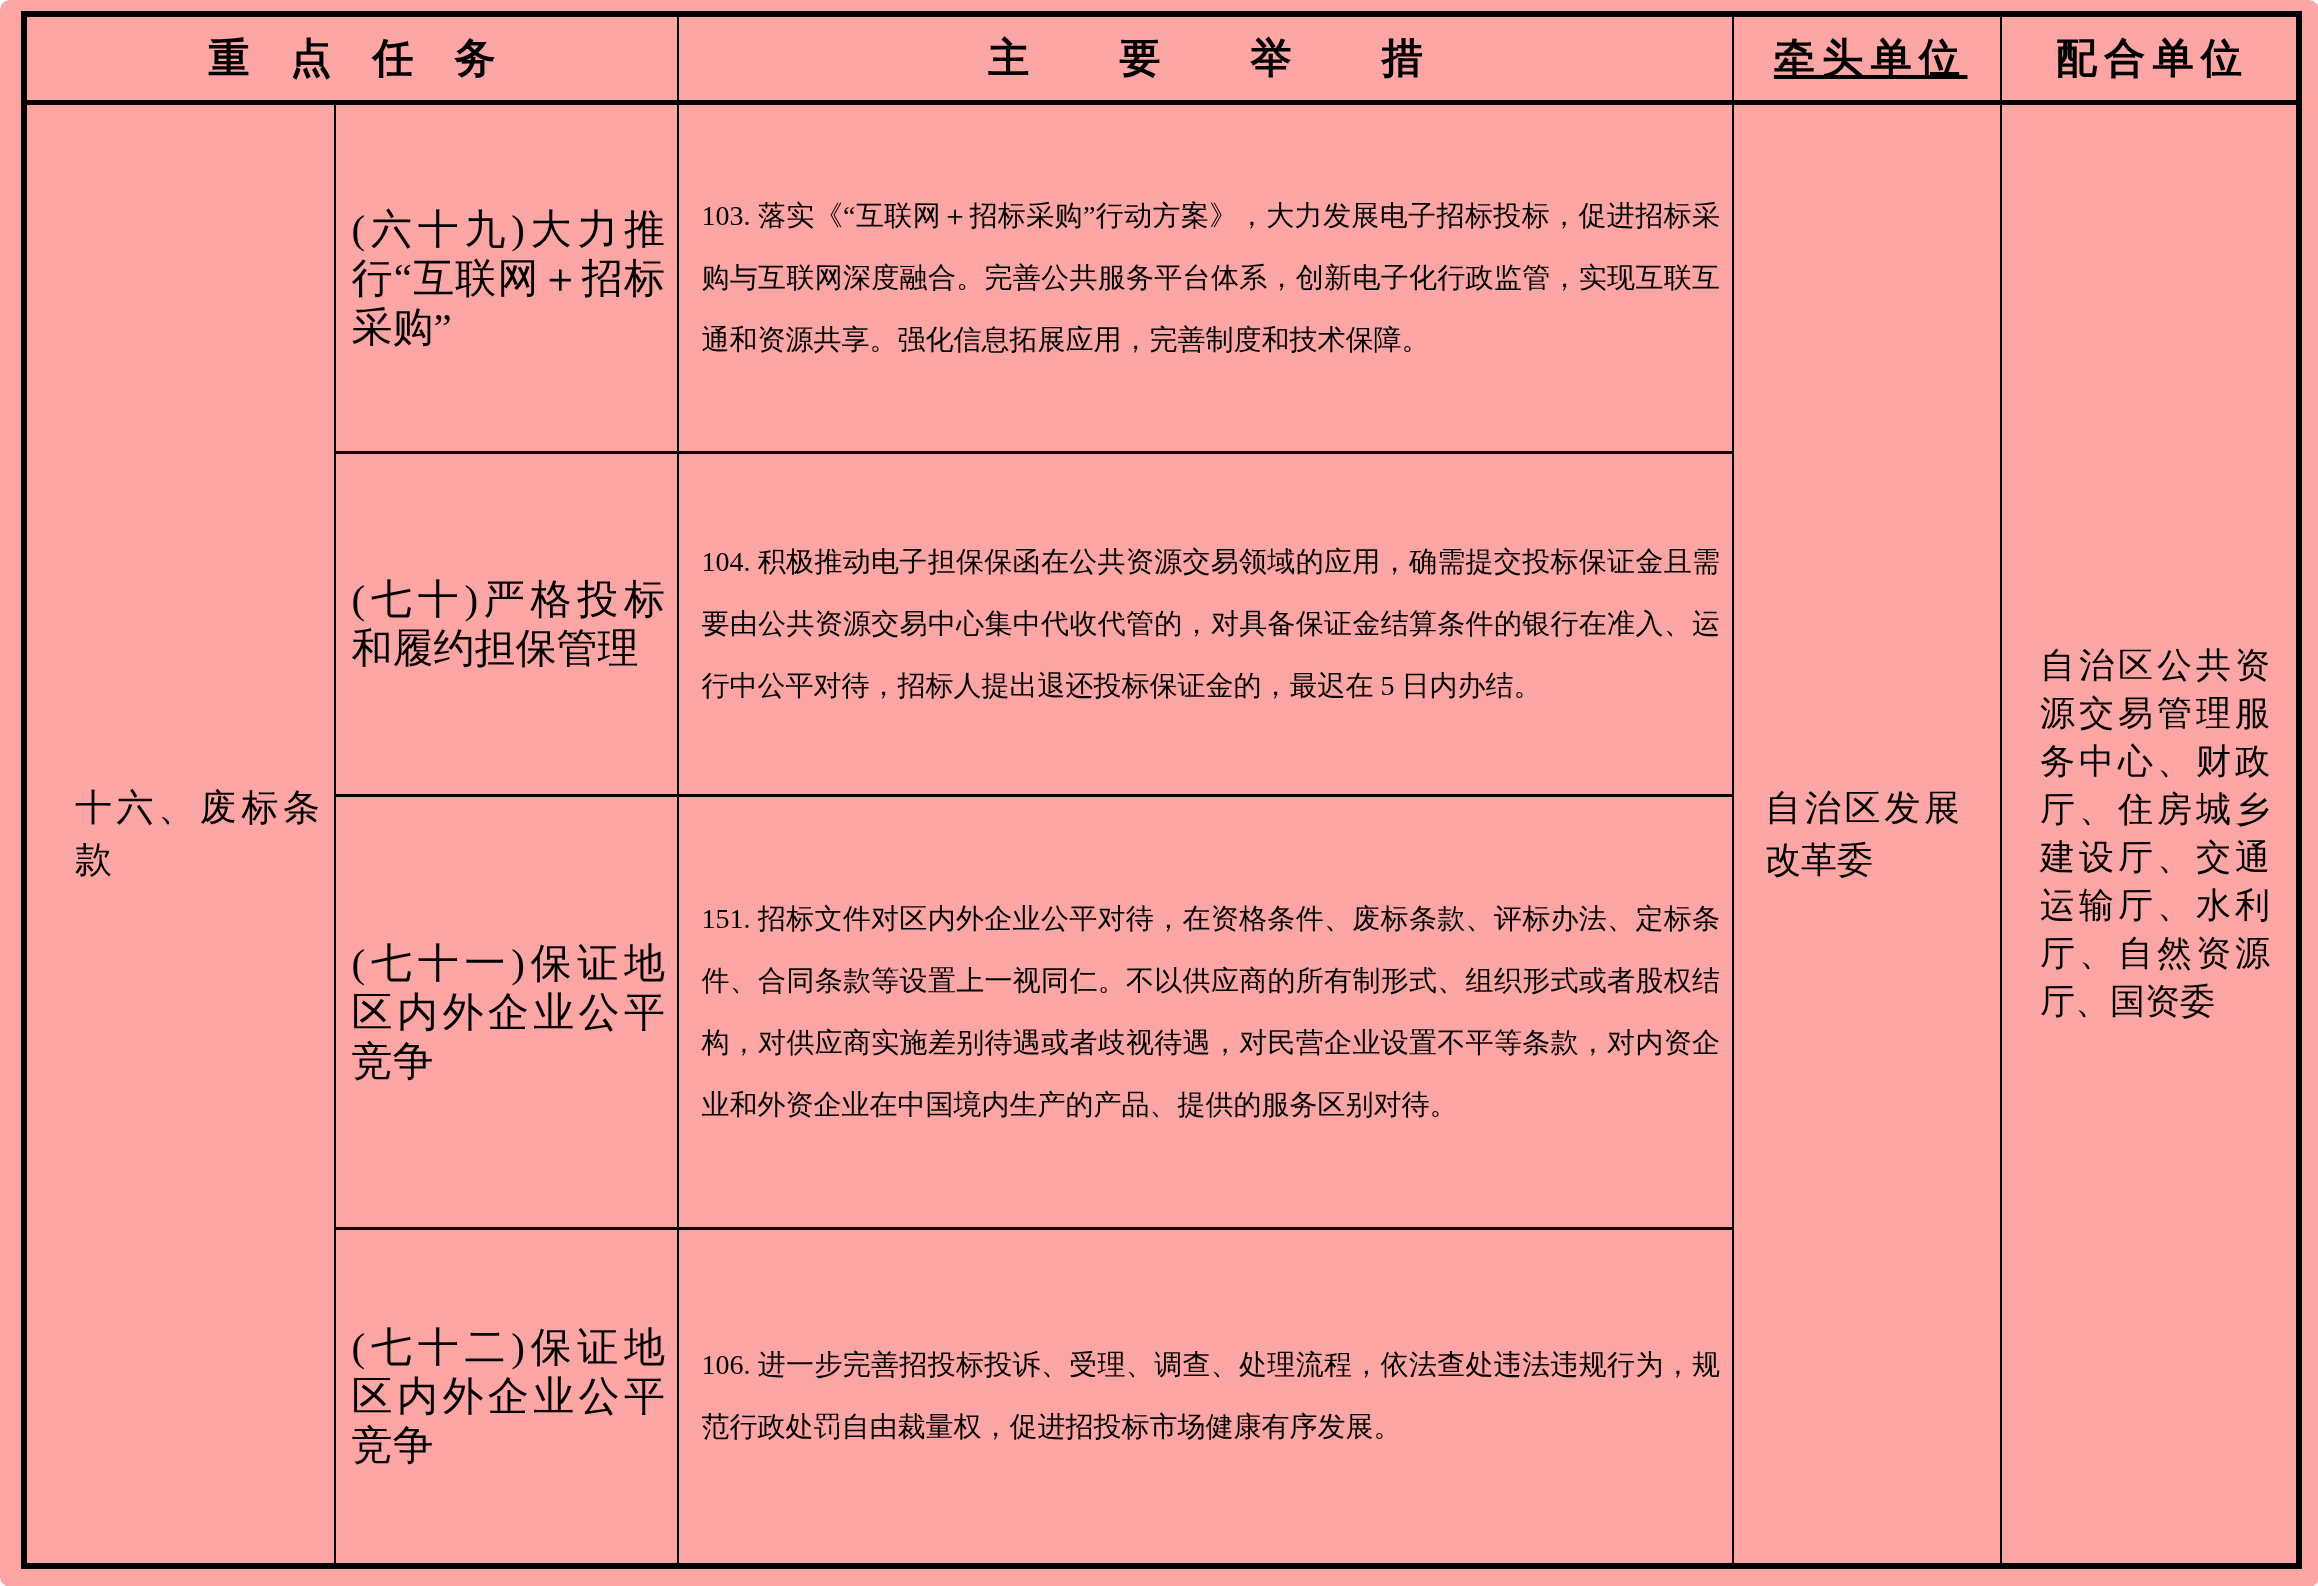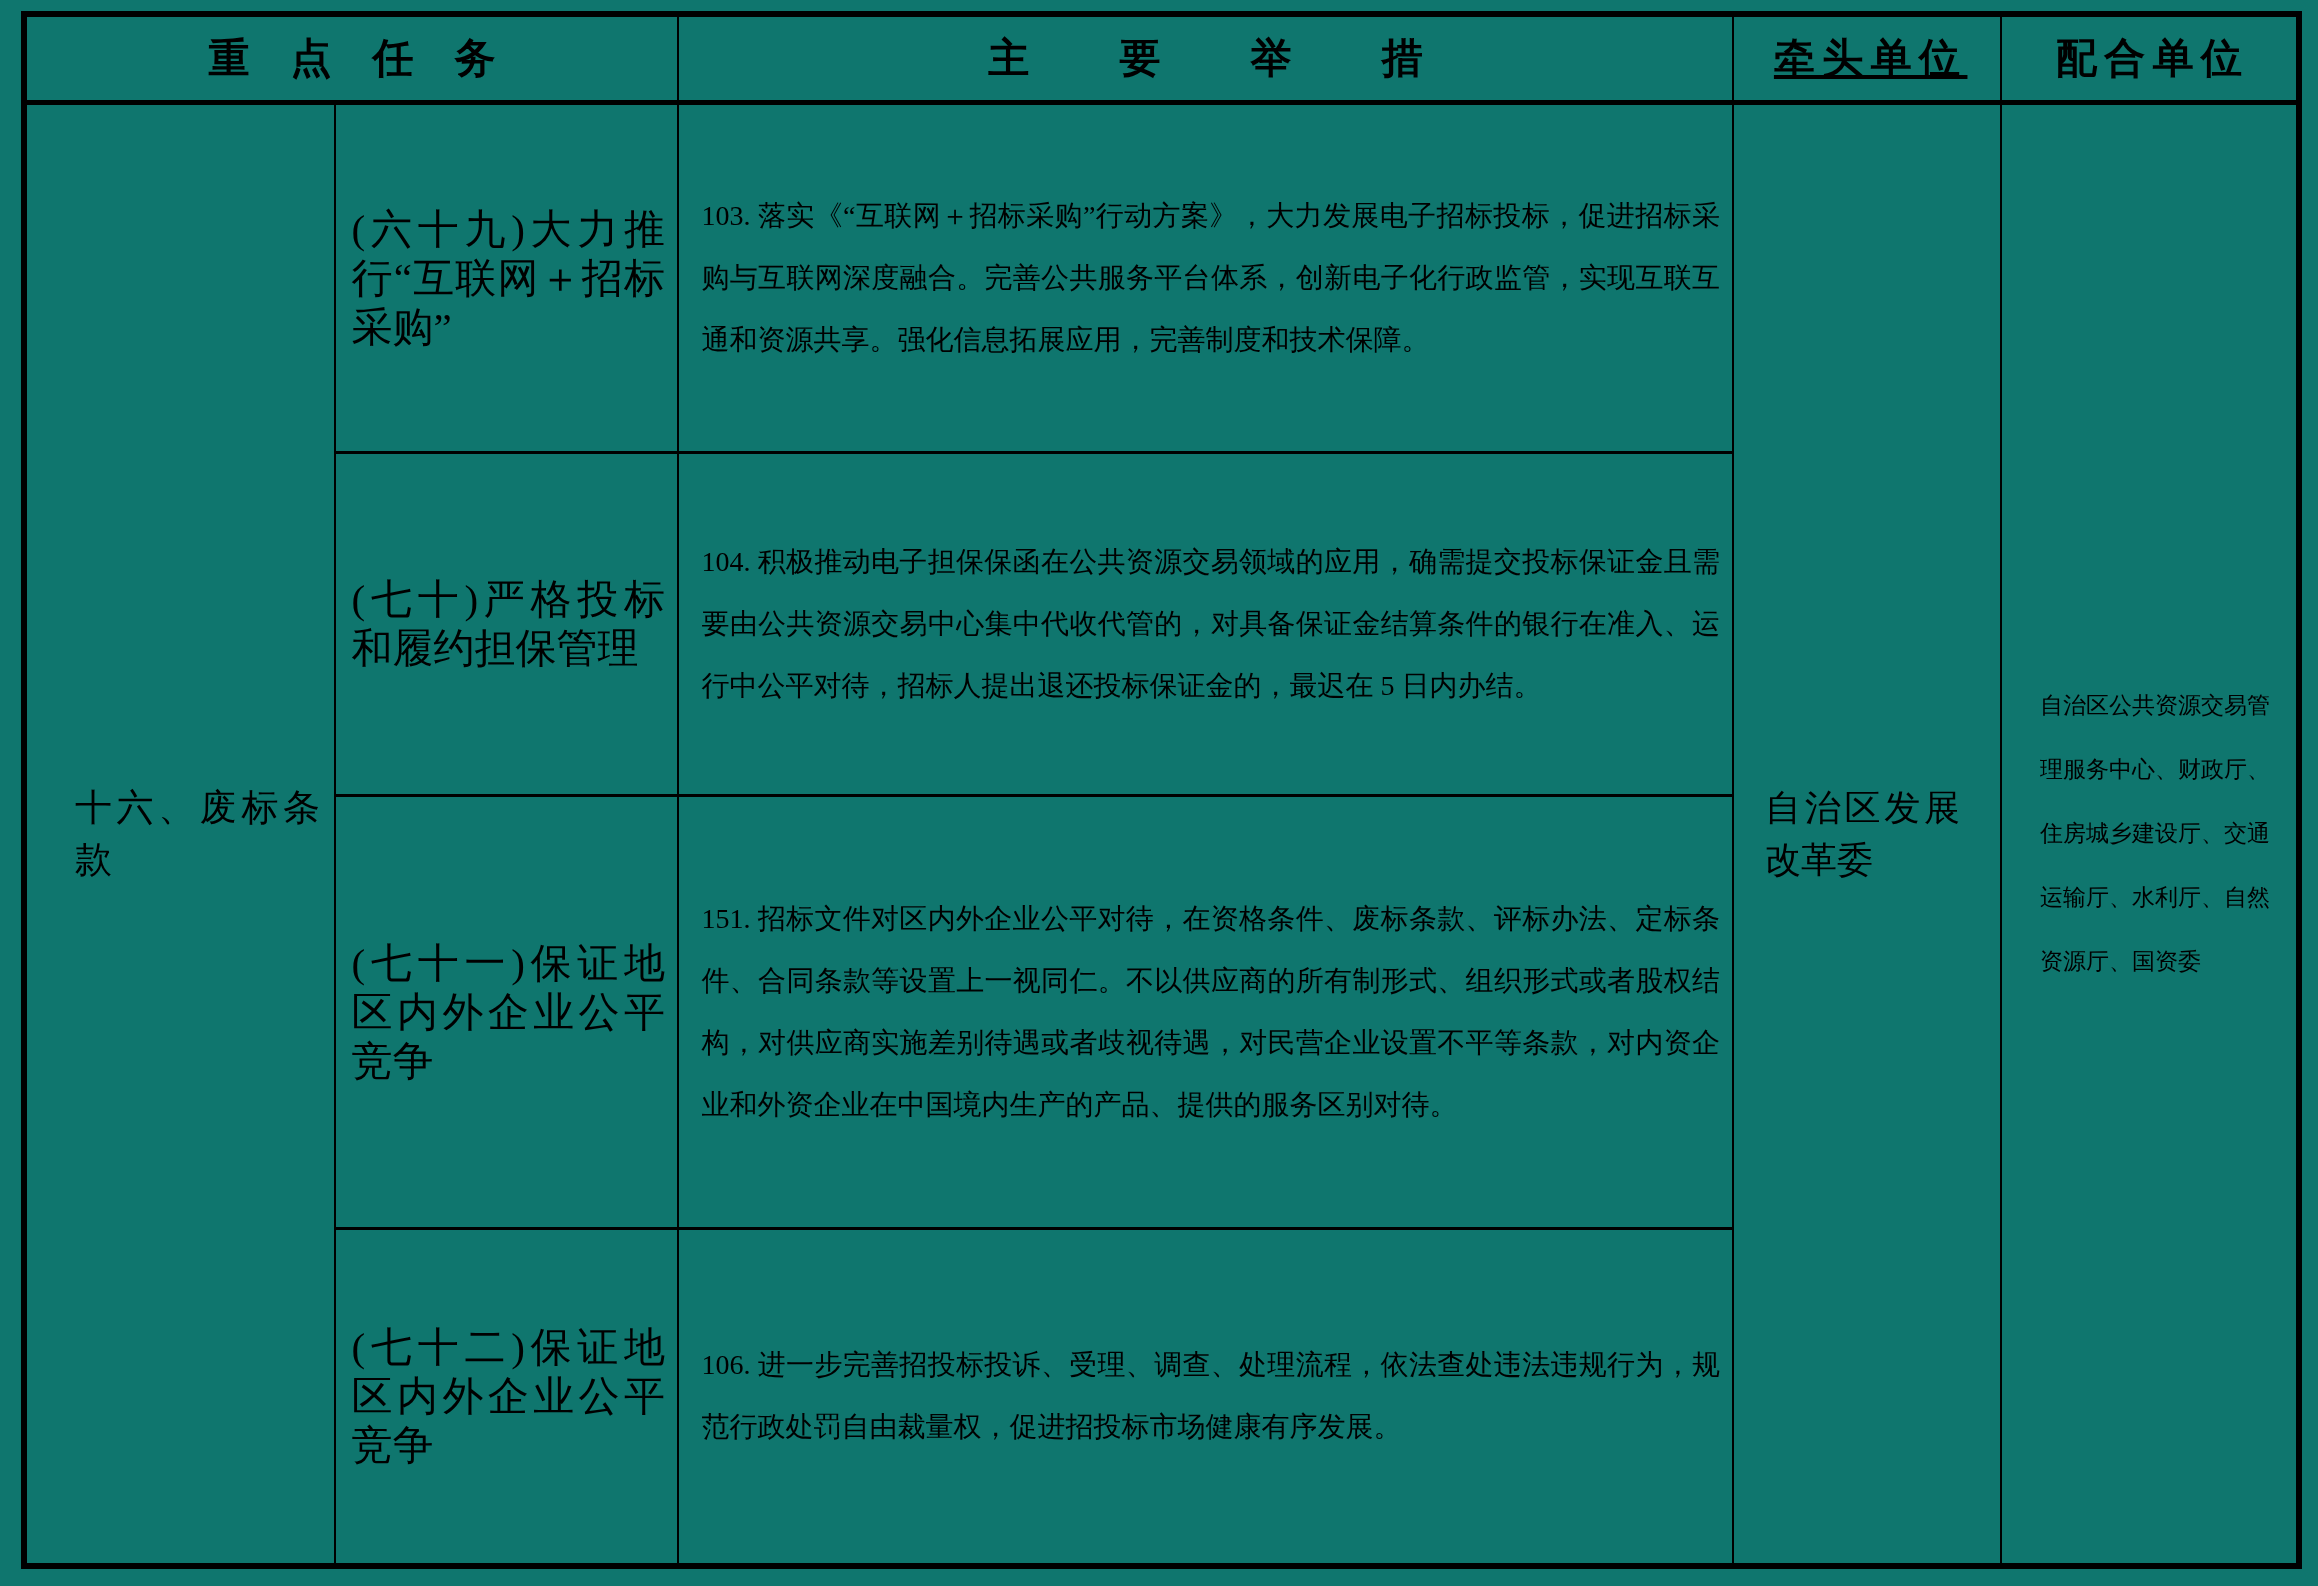--- a/index.html
+++ b/index.html
@@ -4,23 +4,24 @@
 <style>
   html, body {
     margin: 0;
     padding: 0;
     background: #ffffff;
   }
   .page {
     position: relative;
     width: 2319px;
     height: 1587px;
-    background: #0f766e;
+    background: #fca5a5;
     font-family: "Liberation Serif", "DejaVu Serif", serif;
     color: #000000;
+    border-radius: 10px;
   }
   table.doc-table {
     position: absolute;
     left: 21px;
     top: 11.2px;
     width: 2275px;
     height: 1550px;
     border-collapse: collapse;
     table-layout: fixed;
     border: 6px solid #000000;
@@ -78,22 +79,22 @@
     text-justify: inter-character;
   }
   td.cell-lead {
     font-size: 36px;
     line-height: 52px;
     padding: 0 40px 0 31px;
     text-align: justify;
     text-justify: inter-character;
   }
   td.cell-support {
-    font-size: 23px;
-    line-height: 64px;
+    font-size: 35px;
+    line-height: 48px;
     padding: 0 26px 0 38px;
     text-align: justify;
     text-justify: inter-character;
   }
   
   tr.r1 td.cell-task, tr.r1 td.cell-measure,
   tr.r2 td.cell-task, tr.r2 td.cell-measure,
   tr.r3 td.cell-task, tr.r3 td.cell-measure {
     border-bottom: 3.5px solid #000000;
   }

